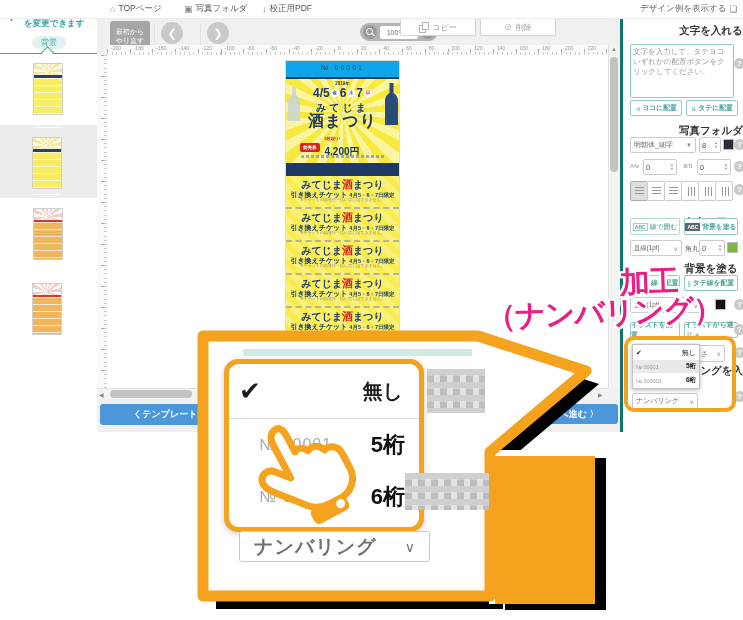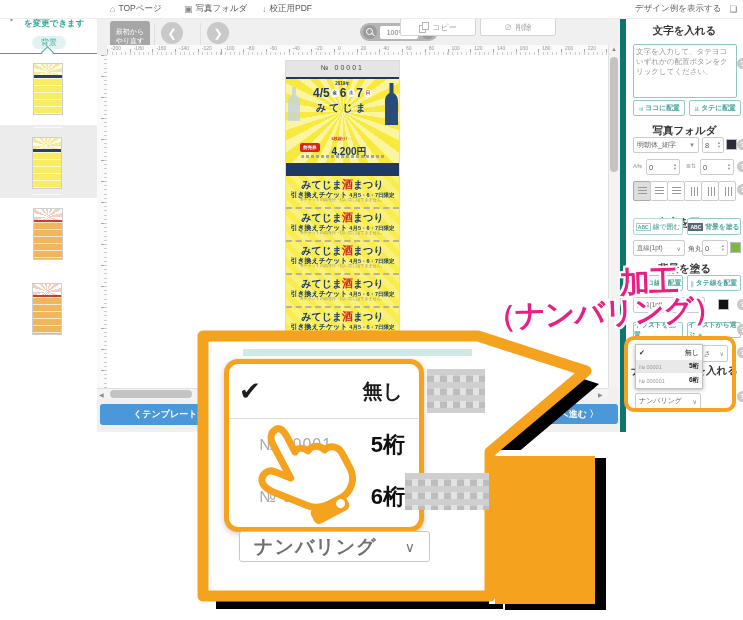--- a/index.html
+++ b/index.html
@@ -3,21 +3,21 @@
 <meta charset="utf-8">
 <style>
   html,body{margin:0;padding:0;background:#fff;}
   #app{position:relative;width:743px;height:620px;background:#fff;overflow:hidden;
        font-family:"Liberation Sans","DejaVu Sans",sans-serif;color:#333;}
   .abs{position:absolute;}
   
   #topbar{left:0;top:0;width:743px;height:18px;background:#fff;border-bottom:1px solid #ececec;z-index:5;}
   .menuitem{position:absolute;top:3px;font-size:8.5px;color:#555;display:flex;align-items:center;gap:3px;cursor:pointer;}
   .menuicon{color:#888;font-size:9px;}
-  #designlink{position:absolute;right:6px;top:3px;font-size:8.5px;color:#666;display:flex;gap:8px;align-items:center;}
+  #designlink{position:absolute;right:6px;top:3px;font-size:8.5px;color:#666;display:flex;gap:3px;align-items:center;}
   
   #sidebar{left:0;top:0;width:97px;height:432px;background:#fff;z-index:4;font-family:Liberation Serif, serif;}
   .sb-arrow{position:absolute;left:8px;top:9px;color:#35a79d;font-size:14px;font-weight:bold;}
   .sb-instr{position:absolute;left:24px;top:7px;font-size:8.5px;line-height:1.35;color:#35a79d;font-weight:bold;}
   .sb-badge{position:absolute;left:32px;top:36px;width:34px;height:13px;background:#e2f2f0;color:#35a79d;
             border-radius:8px;font-size:8px;text-align:center;line-height:13px;}
   .sb-line{position:absolute;left:0;top:53px;width:97px;height:1px;background:#35a79d;}
   .sb-notch{position:absolute;left:43px;top:48px;width:8px;height:8px;background:#fff;border-left:1px solid #35a79d;border-top:1px solid #35a79d;transform:rotate(45deg);}
   #selrow{left:0;top:125px;width:97px;height:73px;background:#ececec;}
   .thumb{position:absolute;width:30px;height:52px;border:1px solid #cfcfcf;box-sizing:border-box;cursor:pointer;}
@@ -59,49 +59,49 @@
   #rcorner{left:0;top:27px;width:10px;height:10px;background:#f0f0f0;border-right:1px solid #ddd;border-bottom:1px solid #ddd;}
   #canvas{left:10px;top:37px;width:501px;height:333px;background:#fff;}
   
   .sbar{background:#f3f3f3;}
   .sthumb{position:absolute;background:#c3c3c3;border-radius:4px;}
   .sarr{position:absolute;font-size:6px;color:#8a8a8a;text-align:center;}
   
   .bluebtn{position:absolute;background:#4a97d9;color:#fff;border-radius:3px;font-size:9px;font-weight:bold;
            display:flex;align-items:center;justify-content:center;cursor:pointer;z-index:10;}
   
-  #ticket{left:285px;top:60px;width:115px;height:326px;background:#e5e5e5;border:1px solid #dcdcdc;box-sizing:border-box;overflow:hidden;z-index:2;}
+  #ticket{left:285px;top:60px;width:115px;height:326px;background:#0ea5e9;border:1px solid #dcdcdc;box-sizing:border-box;overflow:hidden;z-index:2;}
   #tk-number{position:absolute;left:0;top:3px;width:100%;text-align:center;font-size:7px;letter-spacing:2px;color:#444;}
   #tk-head{position:absolute;left:0;top:16px;width:100%;height:86px;border-top:2px solid #1c3a63;
            background:repeating-conic-gradient(from 0deg at 50% 38%,#fbf4a0 0 9deg,#f7e93e 9deg 18deg);overflow:hidden;}
   .tk-year{position:absolute;top:2px;width:100%;text-align:center;font-size:4.5px;font-weight:bold;color:#1c3a63;}
   .tk-dates{position:absolute;top:7px;width:100%;display:flex;justify-content:center;align-items:center;gap:1px;
             font-size:12px;font-weight:bold;color:#1c3a63;}
   .wk{width:8px;height:8px;border-radius:50%;background:#fff;font-size:4.5px;line-height:8px;text-align:center;font-weight:bold;color:#1c3a63;}
   .wk.red{color:#d8251c;}
   .tk-t1{position:absolute;top:22px;width:100%;text-align:center;font-size:10px;font-weight:bold;color:#1c3a63;letter-spacing:3px;}
   .tk-t2{position:absolute;top:32px;width:100%;text-align:center;font-size:16px;font-weight:bold;color:#1c3a63;letter-spacing:1px;}
-  .tk-price{position:absolute;top:57px;left:14px;display:flex;align-items:center;gap:12px;}
+  .tk-price{position:absolute;top:57px;left:14px;display:flex;align-items:center;gap:5px;}
   .tk-badge{background:#d8251c;color:#fff;font-size:4.5px;font-weight:bold;padding:2px 3px;border-radius:2px;}
   .tk-note{font-size:4px;color:#d8251c;font-weight:bold;display:block;}
   .tk-yen{font-size:10px;font-weight:bold;color:#1c3a63;line-height:1;}
   .tk-fine{position:absolute;top:76px;left:15px;width:85px;height:3px;border-radius:2px;background:repeating-linear-gradient(90deg,#9aa7b5 0 3px,transparent 3px 5px);}
   .bottle{position:absolute;}
   #tk-band{position:absolute;left:0;top:102px;width:100%;height:13px;background:#1c3a63;}
   #stubs{position:absolute;left:0;top:115px;width:100%;}
   .stub{position:relative;height:31px;background:#f8ec4e;
         background-image:repeating-linear-gradient(45deg,rgba(255,255,255,.25) 0 6px,transparent 6px 12px);}
   .stub.dash{border-top:2px dashed #b9b293;}
   .stub .s1{text-align:center;font-size:10px;font-weight:bold;color:#1d3a66;line-height:1.15;padding-top:2px;}
   .stub .s1 .sake{color:#d8251c;font-size:11px;}
   .stub .s2{text-align:center;font-size:7px;font-weight:bold;color:#1d3a66;line-height:1.1;}
   .stub .s2 small{font-size:5.5px;font-weight:bold;}
   .stub .s3{text-align:center;font-size:4px;color:#8a8a7a;line-height:1.2;}
   
-  #panel{left:620px;top:0;width:123px;height:432px;background:#fff;border-left:6px solid #0f766e;box-sizing:border-box;z-index:3;}
+  #panel{left:620px;top:0;width:123px;height:432px;background:#fff;border-left:3px solid #0f766e;box-sizing:border-box;z-index:3;padding-left:28px;}
   .ptitle{position:absolute;width:100%;text-align:center;font-size:10.5px;font-weight:bold;color:#333;}
   .help{position:absolute;width:11px;height:11px;border-radius:50%;background:#c9c9c9;color:#fff;font-size:8px;
         font-weight:bold;text-align:center;line-height:11px;cursor:pointer;}
   #ptextarea{position:absolute;left:7px;top:44px;width:98px;height:48px;border:1px solid #8fc8c2;border-radius:2px;
              font-size:7.5px;resize:none;font-family:inherit;padding:2px;box-sizing:content-box;}
   #ptextarea::placeholder{color:#999;}
   .tbtn{position:absolute;background:#fff;border:1px solid #93ccc6;border-radius:2px;color:#4aa59c;font-size:6.8px;
         font-weight:bold;display:flex;align-items:center;justify-content:center;gap:2px;box-sizing:border-box;cursor:pointer;}
   .tbtn .bic{font-size:6px;color:#7cbfb8;}
   .sel{position:absolute;background:#fff;border:1px solid #ccc;border-radius:2px;font-size:7px;color:#666;
@@ -307,20 +307,21 @@
       <div class="tk-year">2019年</div>
       <div class="tk-dates">
         <span>4/5</span>
           <span class="wk">金</span>
           <span>6</span>
           <span class="wk">土</span>
           <span>7</span>
           <span class="wk red">日</span>
       </div>
       <div class="tk-t1">みてじま</div>
+      <div class="tk-t2">酒まつり</div>
       <div class="tk-price">
         <span class="tk-badge">前売券</span>
         <span>
           <span class="tk-note">6枚綴り!</span>
           <span class="tk-yen">4,200円</span>
         </span>
       </div>
       <div class="tk-fine"></div>
     </div>
     <div id="tk-band"></div>

